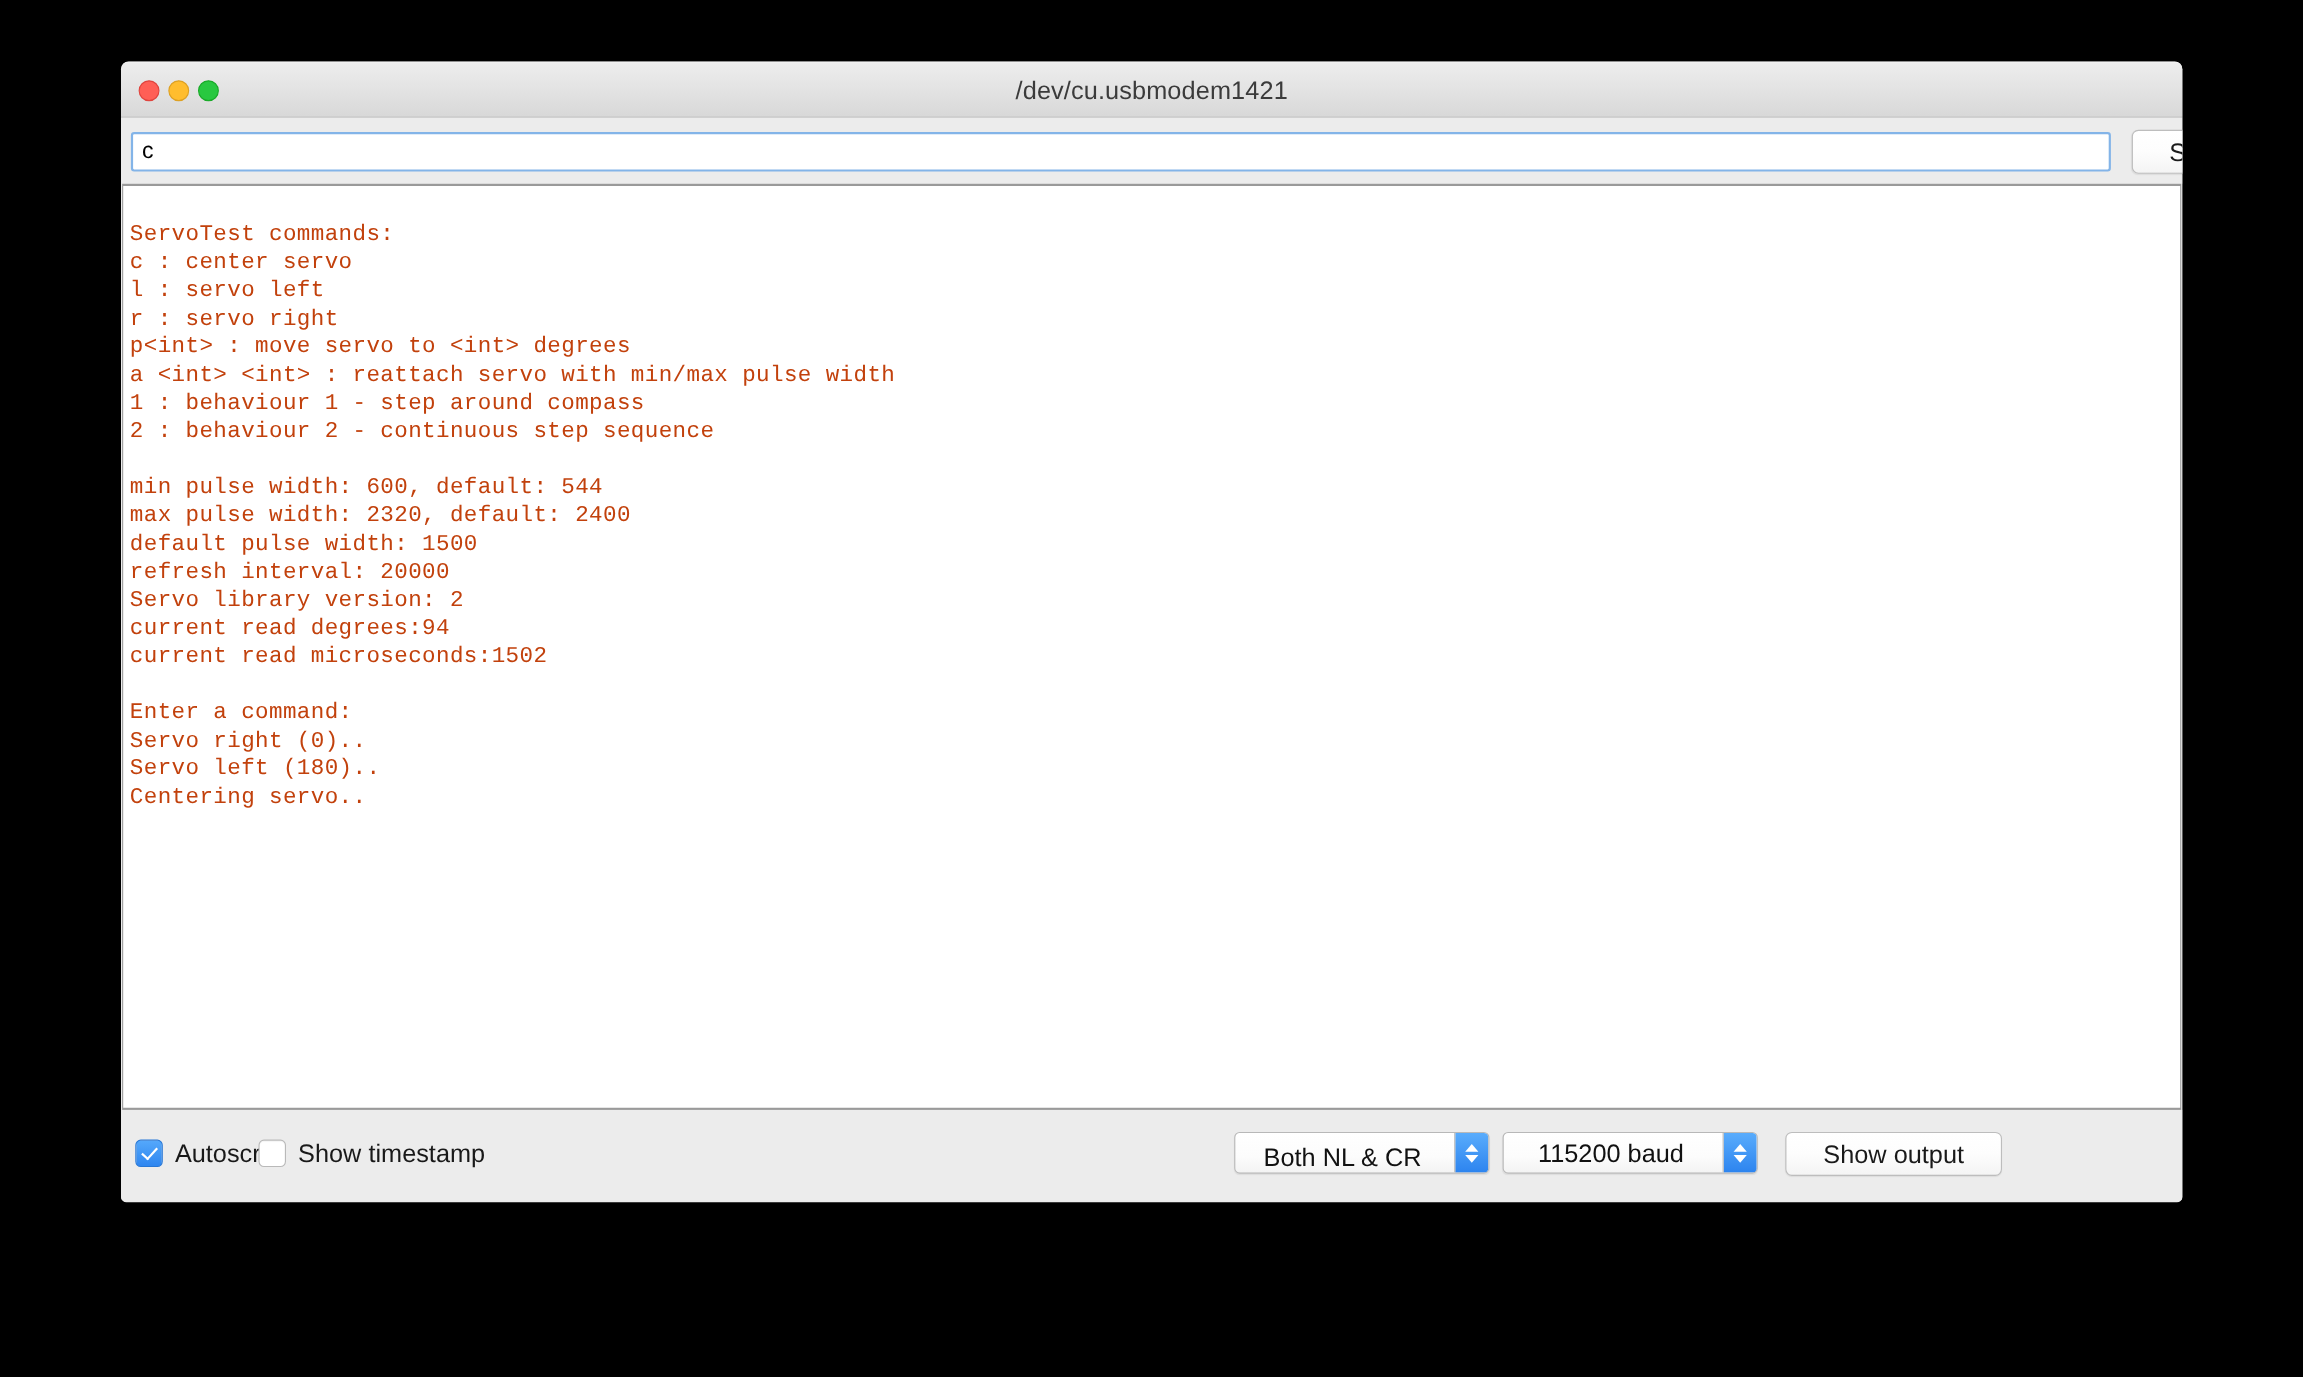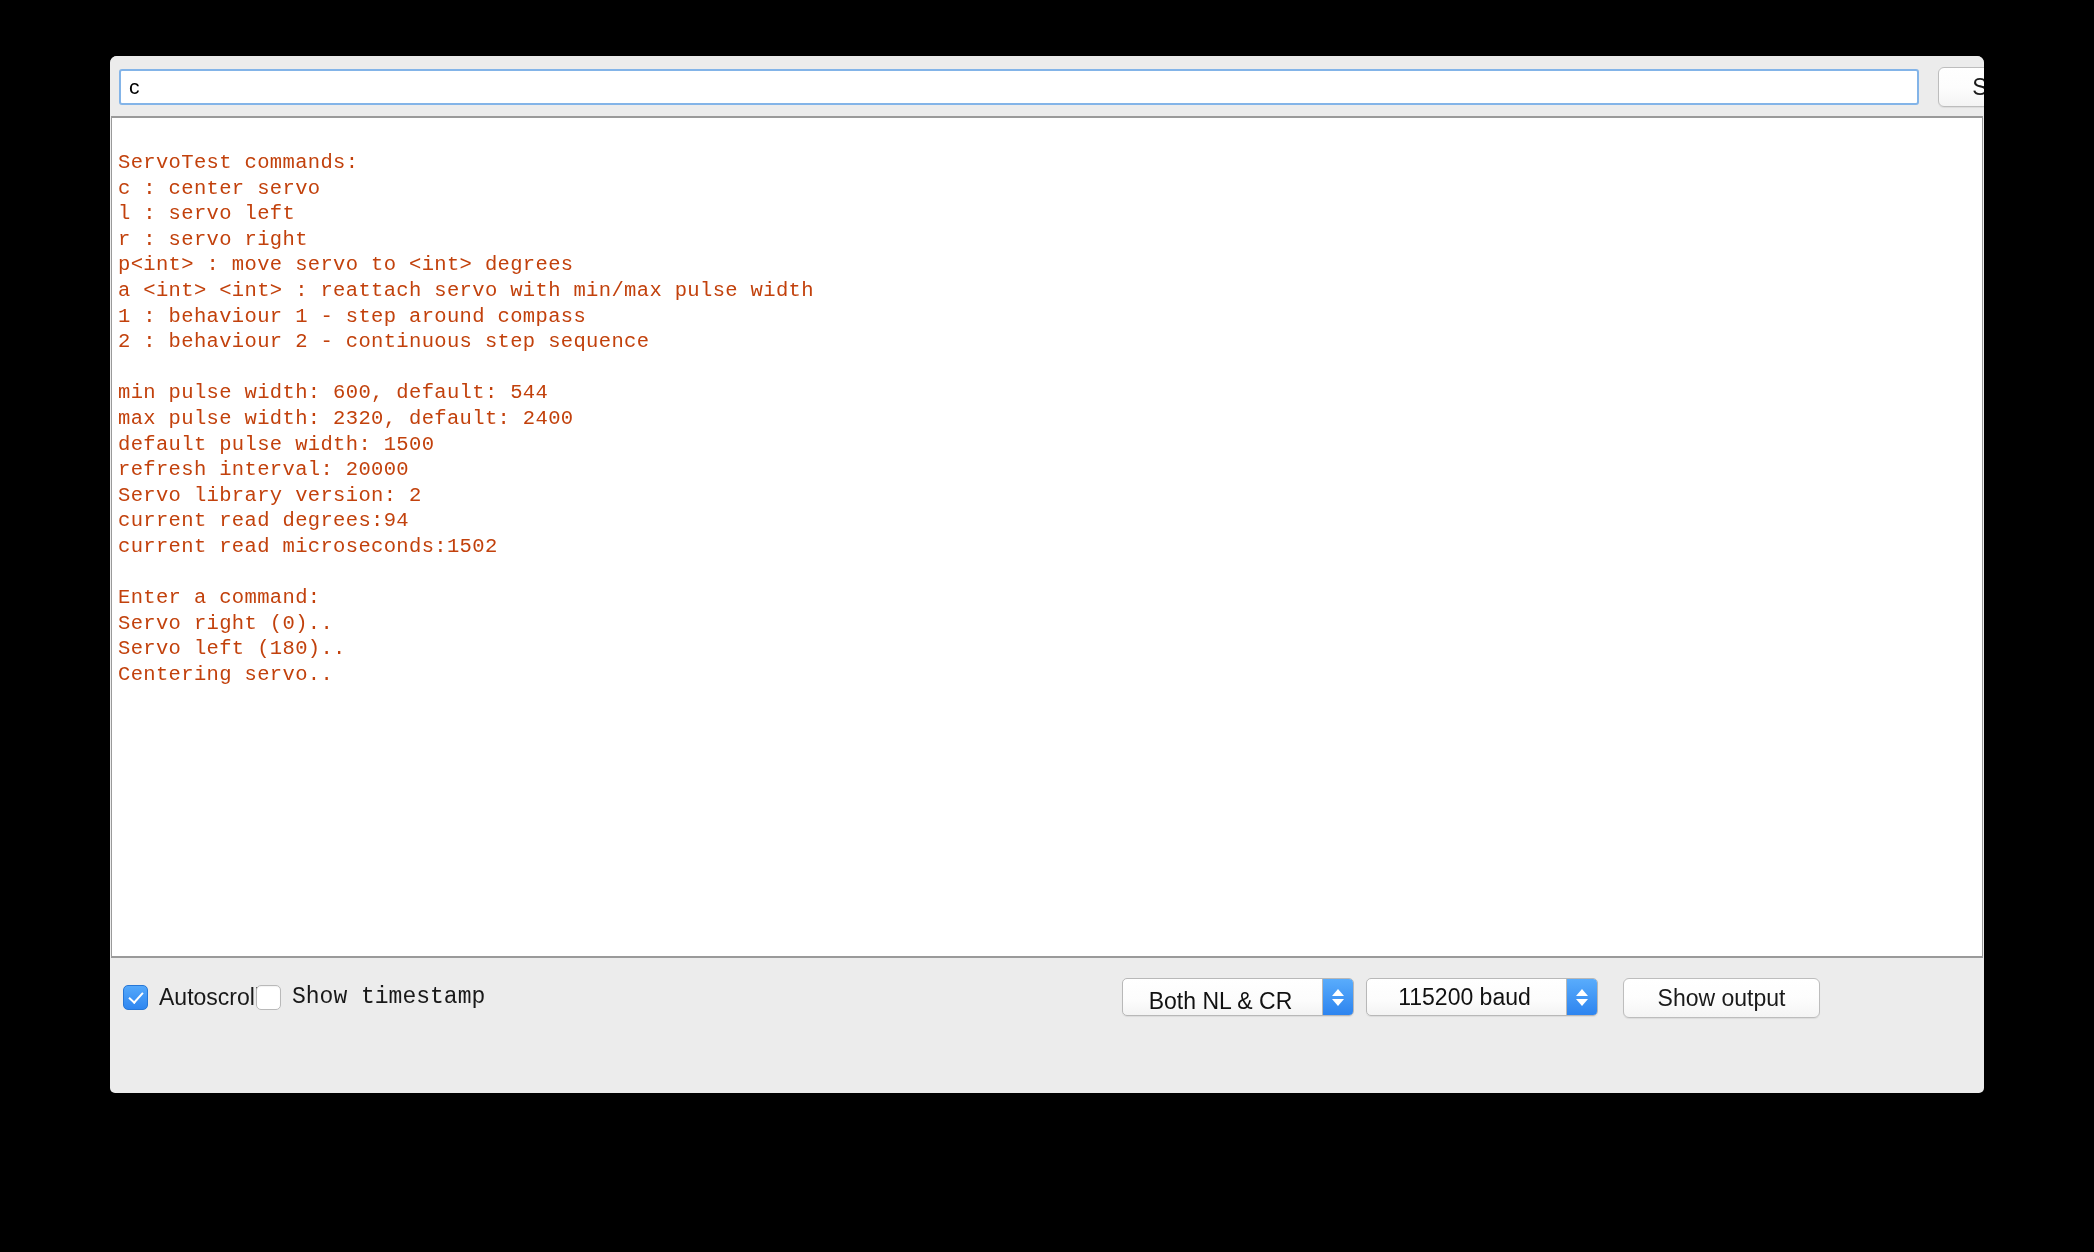--- a/index.html
+++ b/index.html
@@ -140,21 +140,21 @@
     background: #ececec;
   }
   .check-group {
     position: absolute;
     display: flex;
     align-items: center;
     gap: 11px;
     top: 26px;
   }
   #group-autoscroll { left: 13px; }
-  #group-timestamp  { left: 146px; font-family: Liberation Mono, monospace; }
+  #group-timestamp  { left: 125px; }
 
   .checkbox {
     width: 25px;
     height: 25px;
     border-radius: 5px;
     box-sizing: border-box;
     position: relative;
     flex: none;
   }
   .checkbox.on {
@@ -243,20 +243,28 @@
     color: #1a1a1a;
     cursor: default;
     padding: 0;
   }
 </style>
 </head>
 <body>
 
 <div id="window">
 
+  <div id="titlebar">
+    <div class="lights">
+      <span class="light red"></span>
+      <span class="light yellow"></span>
+      <span class="light green"></span>
+    </div>
+    <div id="window-title">/dev/cu.usbmodem1421</div>
+  </div>
 
   <div id="sendbar">
     <input id="send-input" type="text" value="c" style="">
     <button id="send-button">Send</button>
   </div>
 
   <div id="console-wrap">
     <div id="console-text">ServoTest commands:
 c : center servo
 l : servo left

